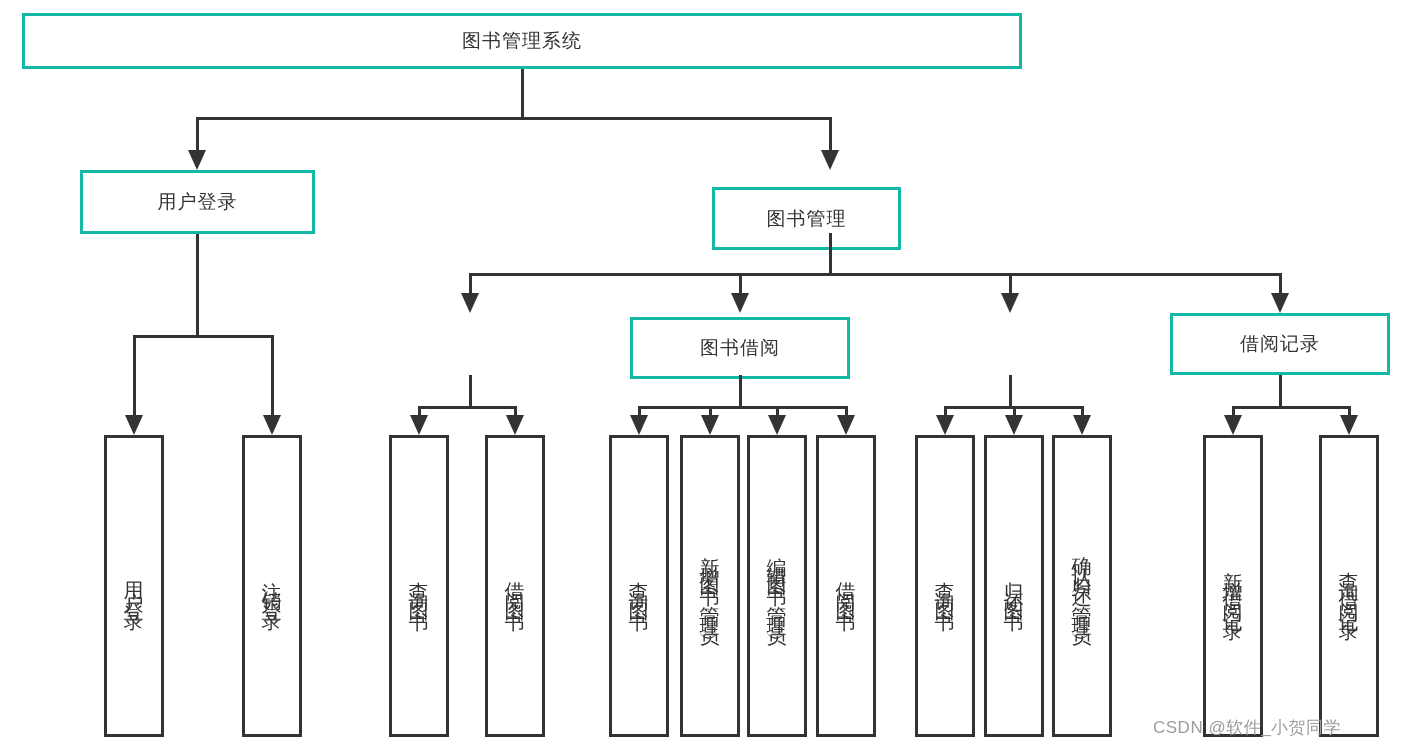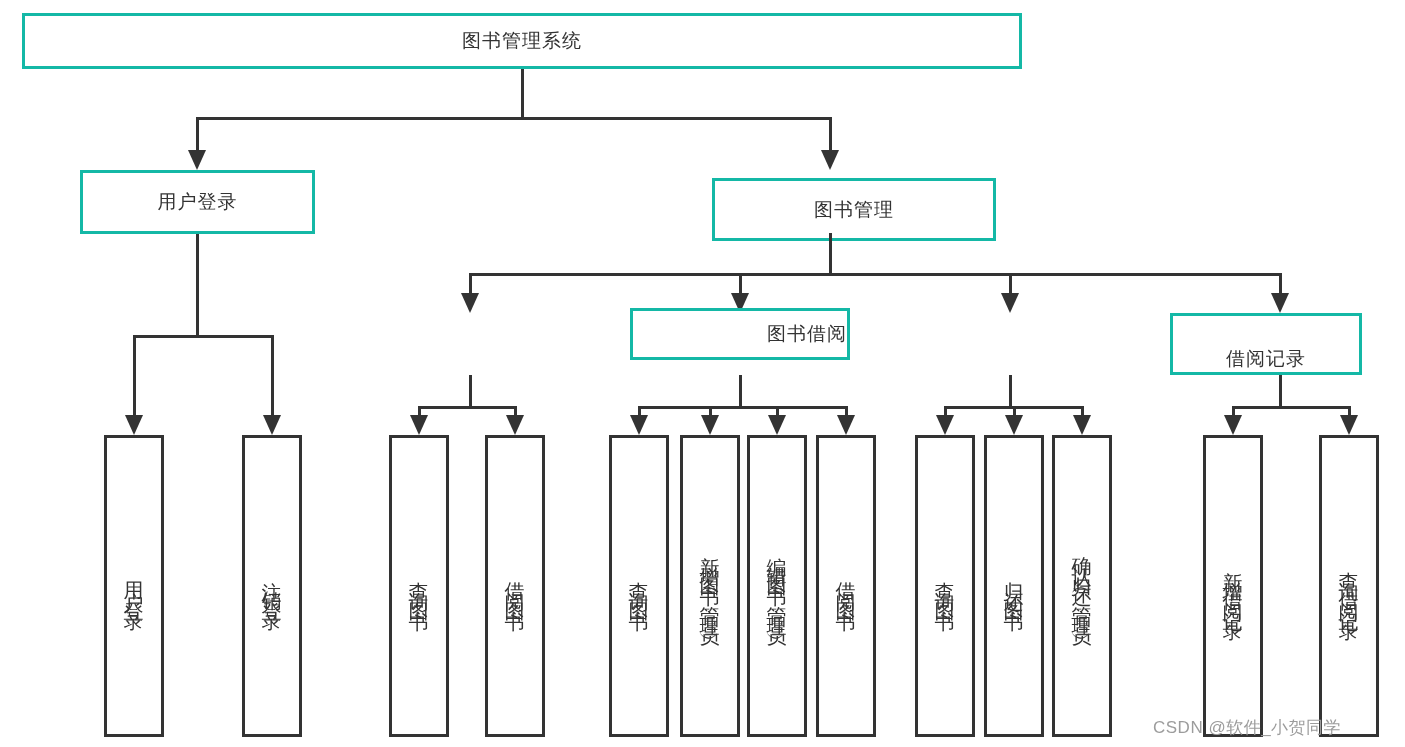--- a/index.html
+++ b/index.html
@@ -65,21 +65,21 @@
   <div class="vline" style="left:520.5px;top:69px;height:50px;"></div>
   <div class="hline" style="left:195.5px;top:117px;width:636px;"></div>
   <div class="vline" style="left:195.5px;top:117px;height:36px;"></div>
   <div class="vline" style="left:828.5px;top:117px;height:36px;"></div>
   <div class="arrow" style="left:188px;top:150px;"></div>
   <div class="arrow" style="left:821px;top:150px;"></div>
 
   <div class="box" style="left:80px;top:170px;width:235px;height:64px;">
     <span>用户登录</span>
   </div>
-  <div class="box" style="left:712px;top:178px;width:284px;height:63px;justify-content:center;">
+  <div class="box" style="left:712px;top:187px;width:189px;height:63px;justify-content:center;">
     <span>图书管理</span>
   </div>
 
   <div class="vline" style="left:195.5px;top:234px;height:104px;"></div>
   <div class="hline" style="left:132.5px;top:335px;width:141px;"></div>
   <div class="vline" style="left:132.5px;top:335px;height:82px;"></div>
   <div class="vline" style="left:270.5px;top:335px;height:82px;"></div>
   <div class="arrow" style="left:125px;top:415px;"></div>
   <div class="arrow" style="left:263px;top:415px;"></div>
 
@@ -87,24 +87,24 @@
   <div class="hline" style="left:468.5px;top:273px;width:813px;"></div>
   <div class="vline" style="left:468.5px;top:273px;height:22px;"></div>
   <div class="vline" style="left:738.5px;top:273px;height:22px;"></div>
   <div class="vline" style="left:1008.5px;top:273px;height:22px;"></div>
   <div class="vline" style="left:1278.5px;top:273px;height:22px;"></div>
   <div class="arrow" style="left:461px;top:293px;"></div>
   <div class="arrow" style="left:731px;top:293px;"></div>
   <div class="arrow" style="left:1001px;top:293px;"></div>
   <div class="arrow" style="left:1271px;top:293px;"></div>
 
-  <div class="box" style="left:630px;top:308px;width:220px;height:52px;justify-content:flex-end;">
+  <div class="box" style="left:630px;top:317px;width:220px;height:62px;">
     <span>图书借阅</span>
   </div>
-  <div class="box" style="left:1170px;top:313px;width:192px;height:62px;align-items:flex-end;">
+  <div class="box" style="left:1170px;top:313px;width:220px;height:62px;">
     <span>借阅记录</span>
   </div>
 
   <div class="vline" style="left:468.5px;top:375px;height:34px;"></div>
   <div class="hline" style="left:417.5px;top:406px;width:99px;"></div>
   <div class="vline" style="left:417.5px;top:406px;height:10px;"></div>
   <div class="vline" style="left:513.5px;top:406px;height:10px;"></div>
   <div class="arrow" style="left:410px;top:415px;"></div>
   <div class="arrow" style="left:506px;top:415px;"></div>
 

